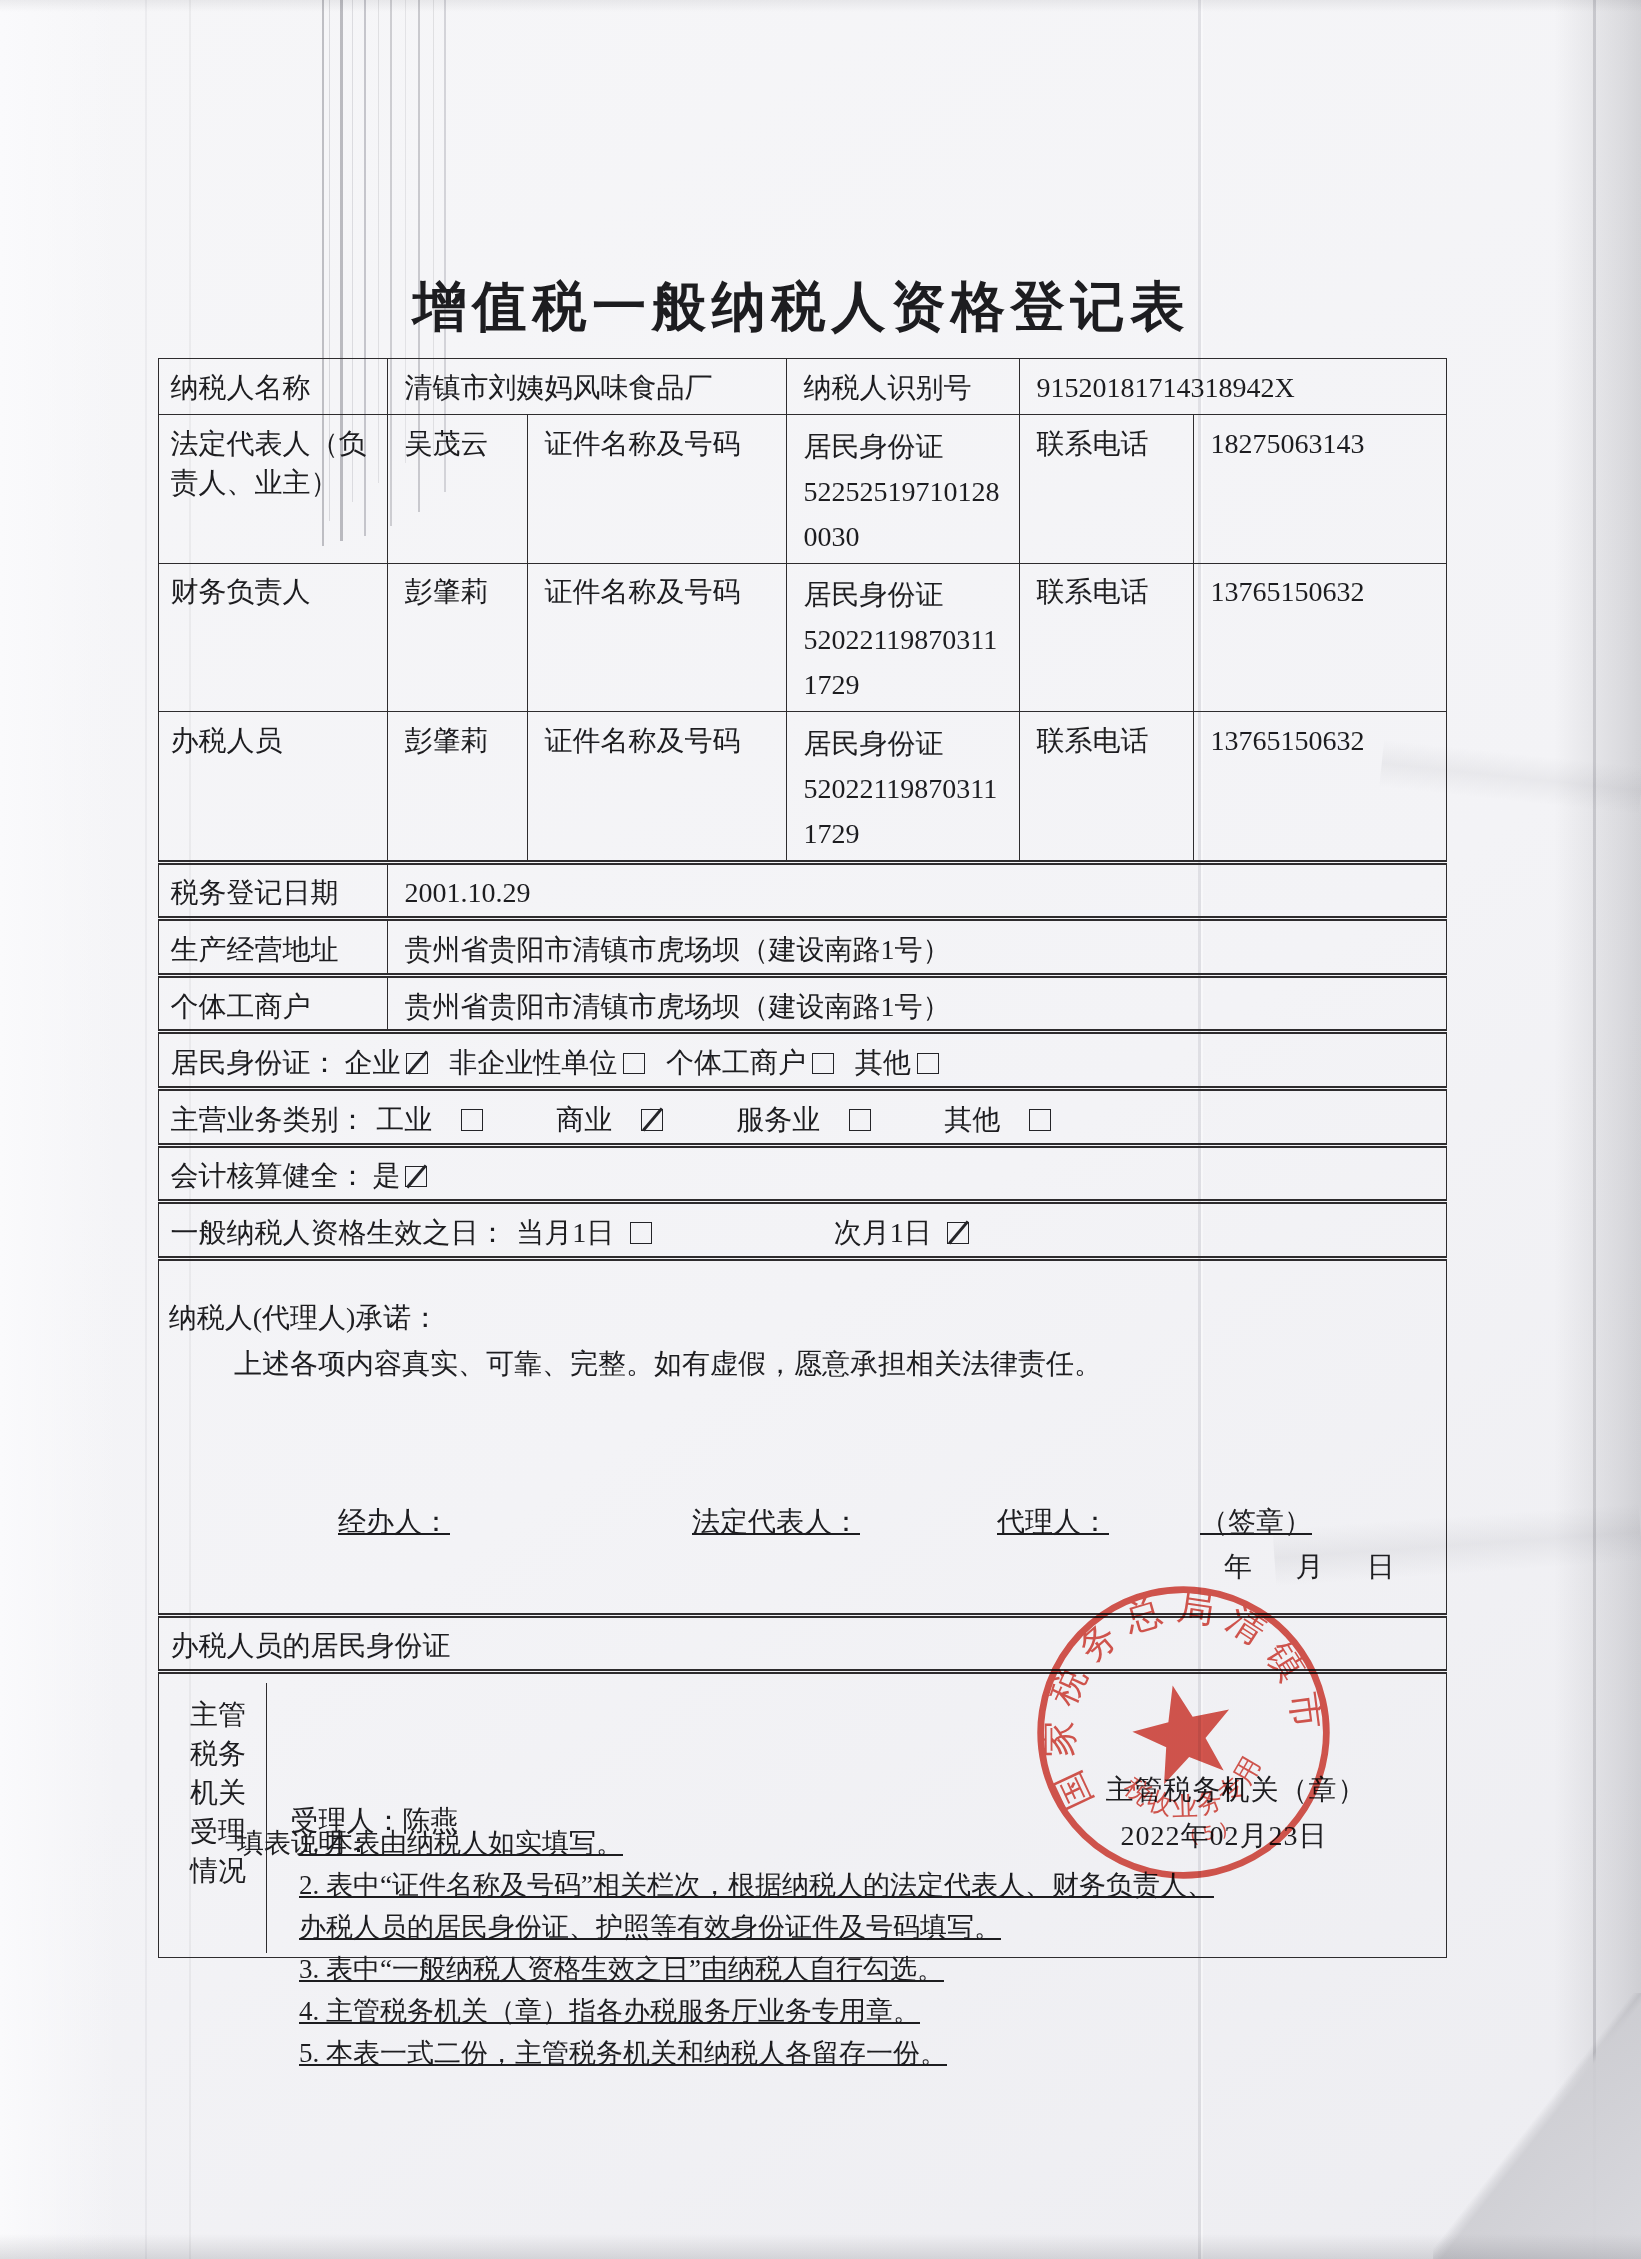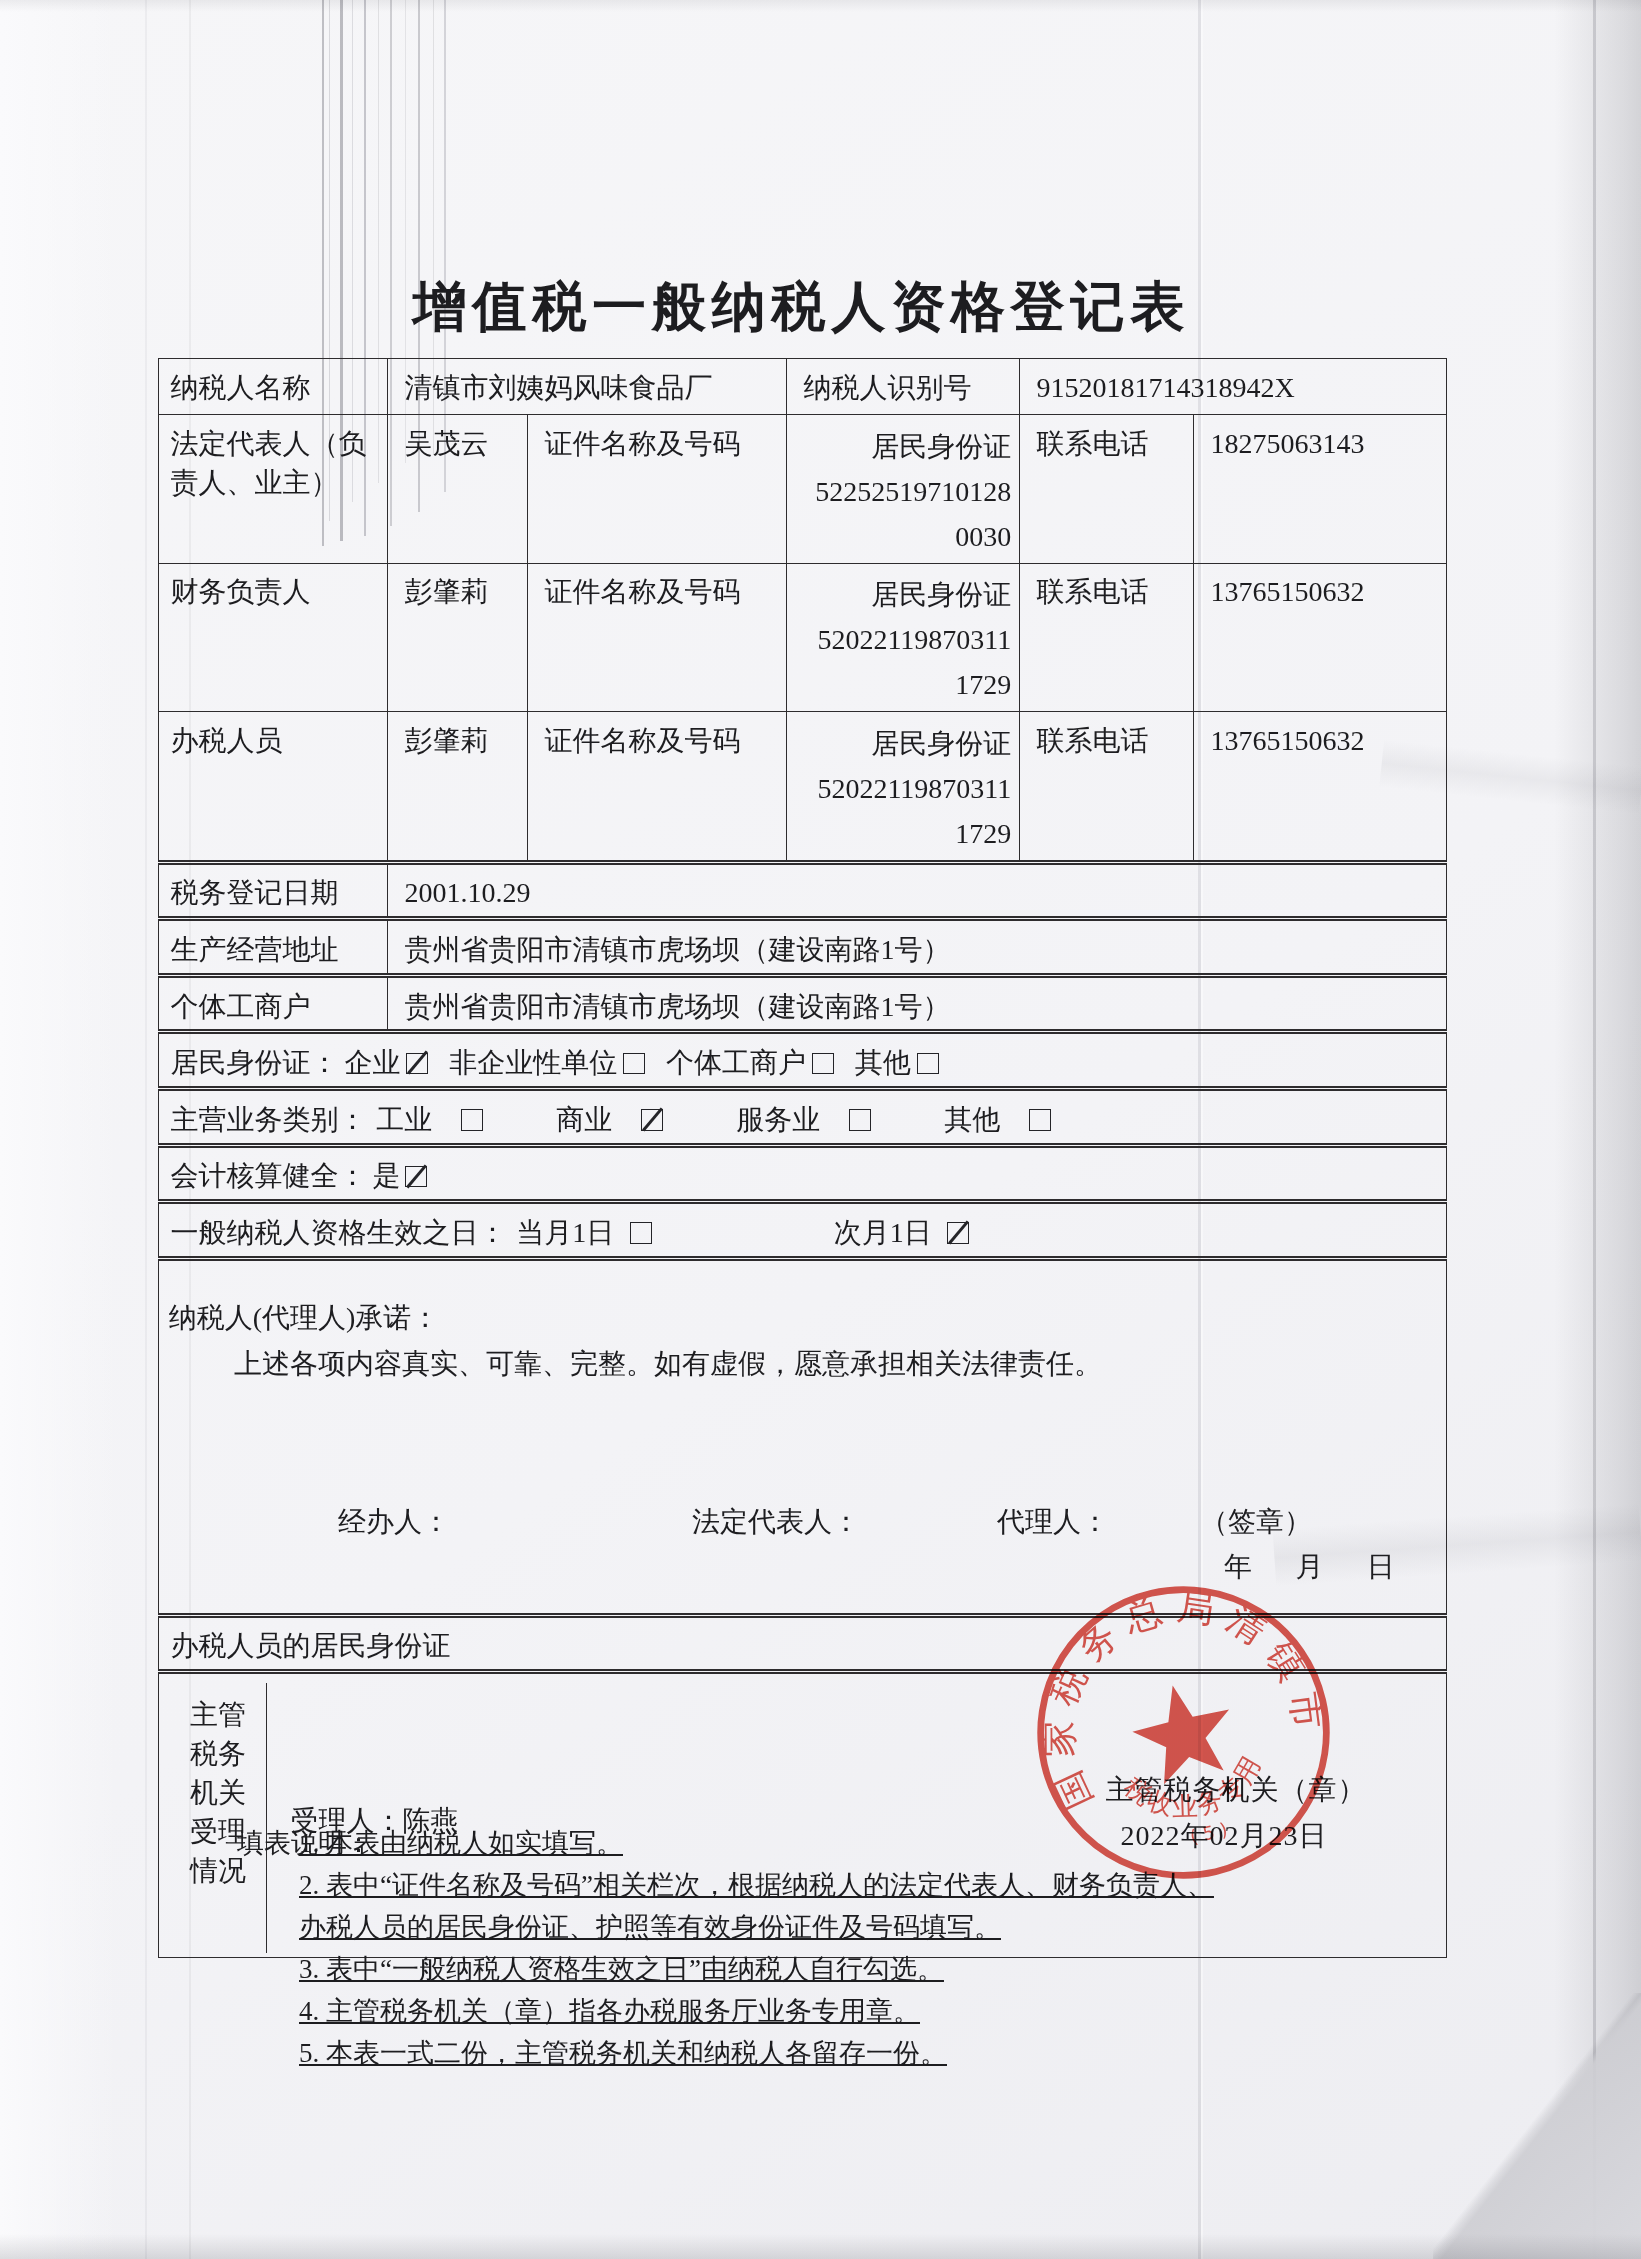--- a/index.html
+++ b/index.html
@@ -22,33 +22,33 @@
   #title{position:absolute;left:158px;top:271px;width:1287px;text-align:center;
     font-family:"DejaVu Sans","Liberation Sans",sans-serif;font-weight:bold;
     font-size:54px;letter-spacing:5.8px;z-index:2;}
   
   #form-table{position:absolute;left:158px;top:358px;width:1287px;z-index:2;
     border-collapse:collapse;table-layout:fixed;font-size:28px;}
   #form-table td{border:1.9px solid #2e2c2e;vertical-align:top;padding:8.7px 7.7px 3.9px 11.6px;line-height:39px;overflow:hidden;}
   #form-table tr.sep > td{border-top:5.8px double #2e2c2e;}
   #form-table td.val{padding-left:16.4px;}
   #form-table td.idcell{line-height:45px;}
-  .pre{white-space:pre-line;text-align:right;}
+  .pre{white-space:pre-line;}
   
   .cb{display:inline-block;width:20px;height:19.3px;border:1.9px solid #242428;position:relative;vertical-align:-1.9px;}
   .cb.on::after{content:"";position:absolute;left:-3.9px;top:7.7px;width:29px;height:2.9px;background:#242428;transform:rotate(-50deg);}
   .r8 .opt{margin-left:21px;} .r8 .cb{margin-left:5.8px;}
   .r9 .opt{margin-left:9.7px;} .r9 .opt + .opt{margin-left:73px;} .r9 .cb{margin-left:29px;}
   .r10 .opt{margin-left:5.8px;} .r10 .cb{margin-left:4.8px;}
   .r11 .opt{margin-left:9.7px;} .r11 .opt + .opt{margin-left:182px;} .r11 .cb{margin-left:15.4px;}
   
   #promise-cell{position:relative;padding:0;}
   .promise-title{position:absolute;left:9.7px;top:37px;}
   .promise-body{position:absolute;left:75px;top:83px;}
-  .sig{position:absolute;top:241px;}
+  .sig{position:absolute;top:241px;text-decoration:underline;}
   #sig-agent{left:179px;} #sig-legal{left:533px;} #sig-proxy{left:838px;} #sig-seal{left:1041px;}
   #sig-date{position:absolute;left:1065px;top:286px;letter-spacing:7.7px;}
   
   #accept-cell{padding:0;}
   #accept-wrap{display:flex;height:270px;}
   #accept-side{width:96px;border-right:1.9px solid #2e2c2e;text-align:center;padding-top:11.6px;line-height:39px;box-sizing:border-box;}
   #accept-main{position:relative;flex:1;}
   #acceptor{position:absolute;left:24px;top:118px;}
   #seal-caption{position:absolute;left:839px;top:87px;letter-spacing:1px;}
   #seal-date{position:absolute;left:854px;top:133px;letter-spacing:1px;}

